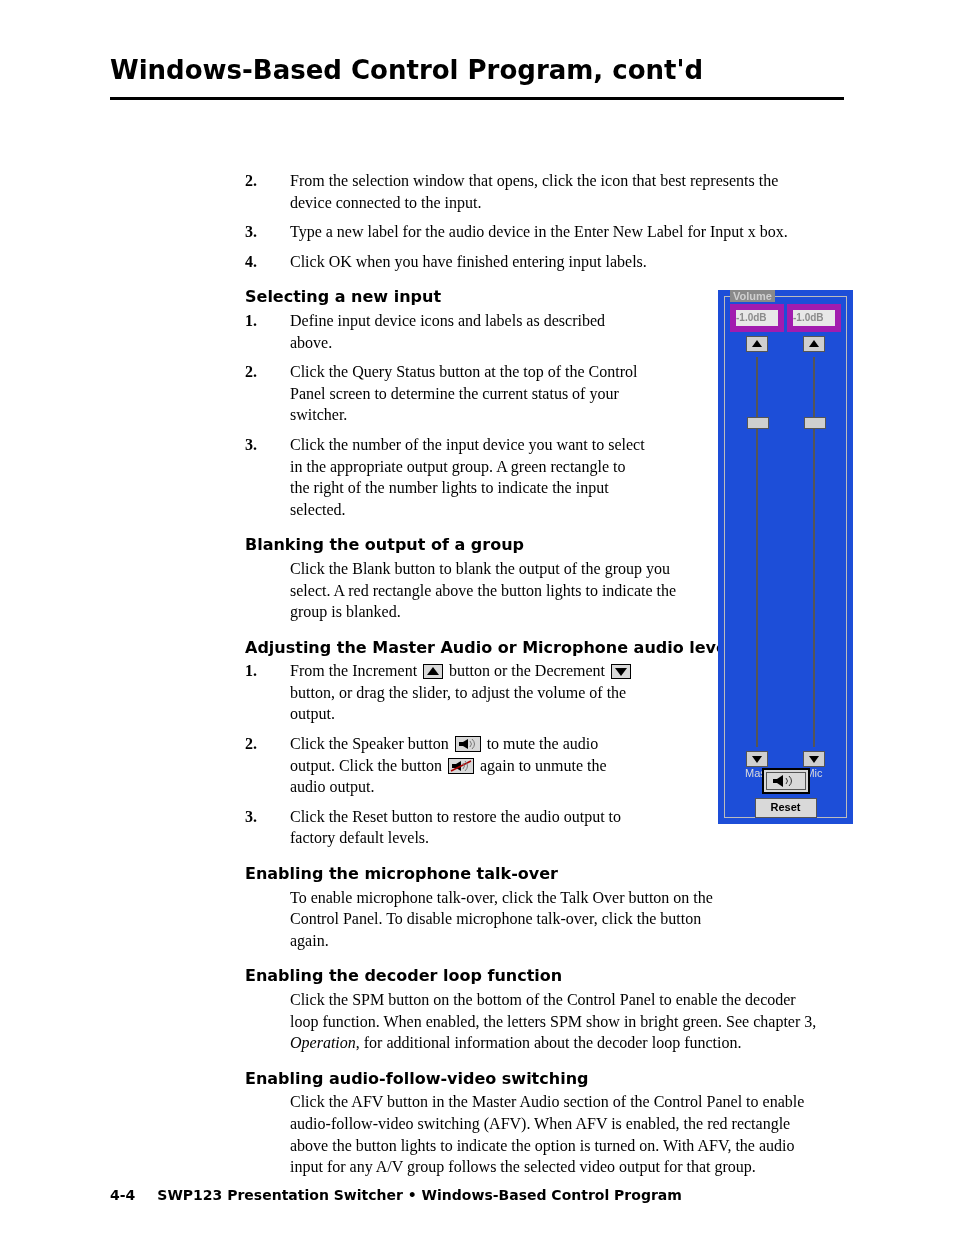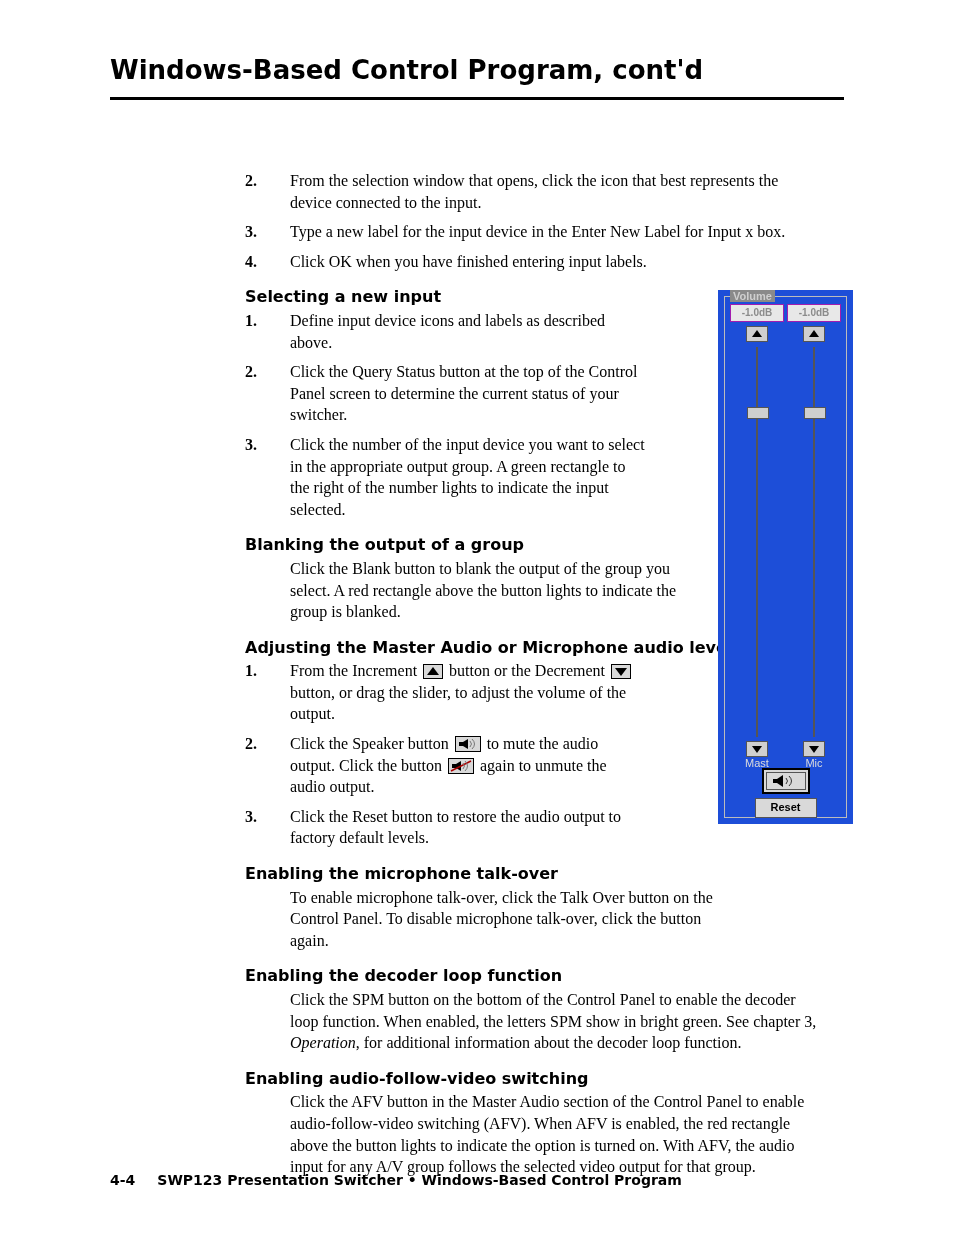--- a/index.html
+++ b/index.html
@@ -74,22 +74,22 @@
     border:1px solid #bcbcbc;
   }
   .volpanel .frame-label{
     position:absolute;left:12px;top:0px;background:#8a8a8a;
     padding:0 3px;font-weight:bold;color:#cfcfcf;font-size:11px;
   }
   .vcol{position:absolute;top:14px;width:54px;}
   .vcol.left{left:12px;} .vcol.right{right:12px;}
   .dblbl{
     height:16px;line-height:16px;font-weight:bold;
-    color:#8b8b8b;background:#e8e8e8;border:1px solid #a21caf;
-    font-size:10px;text-align:center;display:block;
+    color:#8b8b8b;background:#e8e8e8;border:6px solid #a21caf;
+    font-size:10px;text-align:left;display:block;
   }
   .stepbtn{
     width:20px;height:14px;margin:4px auto 0 auto;
     display:block;background:#cfcfcf;border:1px solid #555;
     position:relative;
   }
   .stepbtn svg{position:absolute;inset:0;}
   .track{
     margin:5px auto 0 auto;width:8px;height:390px;
     background:linear-gradient(#555,#555) center/2px 100% no-repeat;
@@ -109,40 +109,40 @@
   }
   .spk-inner{position:absolute;inset:2px;border:1px solid #555;display:flex;align-items:center;justify-content:center;}
   .resetbtn{
     position:absolute;left:50%;transform:translateX(-50%);
     top:508px;width:60px;height:18px;
     background:#d9d9d9;border:1px solid #555;
     text-align:center;line-height:16px;color:#000;font-size:11px;font-weight:bold;
   }
   
   .footer{
-    position:absolute;bottom:47px;left:110px;
+    position:absolute;bottom:32px;left:110px;
     font-family:"Trebuchet MS","DejaVu Sans",Verdana,sans-serif;
     font-size:14px;font-weight:bold;
   }
   .footer .pnum{margin-right:22px;}
 </style>
 </head>
 <body>
 
 <div class="page-title">Windows-Based Control Program, cont'd</div>
 
 <div class="content-full">
   <ol class="steps">
     <li>
         <span class="num">2.</span>
         <span class="txt">From the selection window that opens, click the icon that best represents the device connected to the input.</span>
       </li>
     <li>
         <span class="num">3.</span>
-        <span class="txt">Type a new label for the input device in the Enter New Label for Input x box.</span>
+        <span class="txt">Type a new label for the audio device in the Enter New Label for Input x box.</span>
       </li>
     <li>
         <span class="num">4.</span>
         <span class="txt">Click OK when you have finished entering input labels.</span>
       </li>
   </ol>
 </div>
 
 <div class="content">
   <div class="sec-title">Selecting a new input</div>

